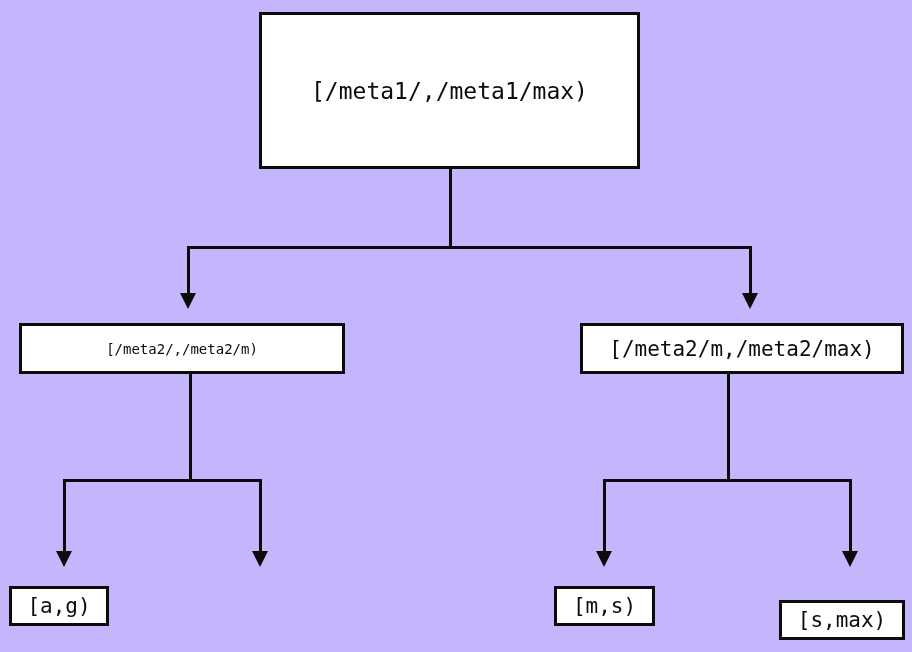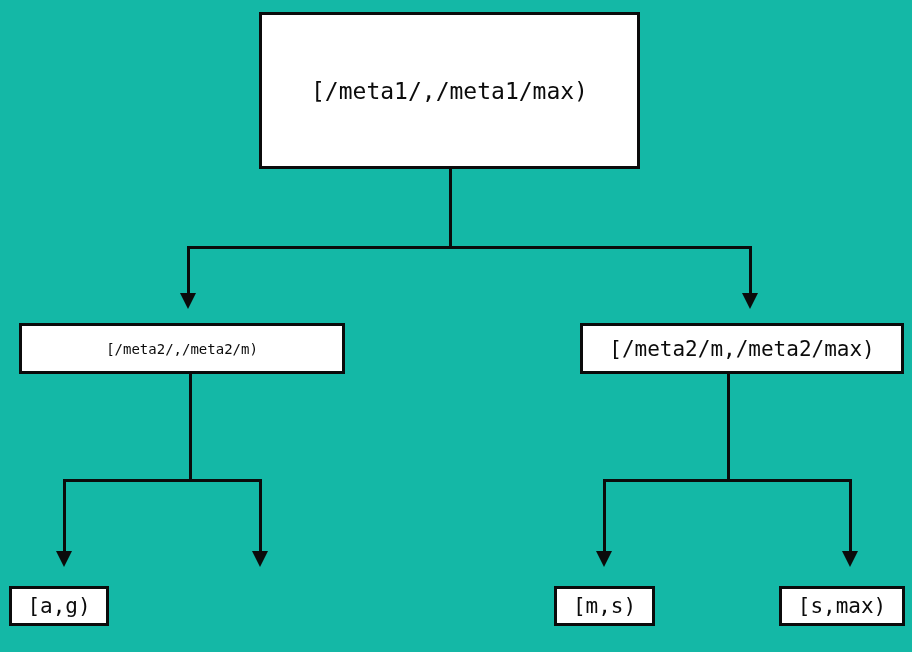--- a/index.html
+++ b/index.html
@@ -7,21 +7,21 @@
     padding: 0;
     background: #ffffff;
   }
   body {
     font-family: "DejaVu Sans Mono", "Liberation Mono", monospace;
   }
   #diagram-canvas {
     position: relative;
     width: 912px;
     height: 652px;
-    background: #14b8a6;
+    background: #c4b5fd;
     overflow: hidden;
   }
   .node-box {
     position: absolute;
     box-sizing: border-box;
     border: 3px solid #0b0b0b;
     background: #ffffff;
     display: flex;
     align-items: center;
     justify-content: center;
@@ -51,21 +51,21 @@
     font-size: 21px;
   }
   .node-leaf {
     top: 586px;
     height: 40px;
     font-size: 21px;
   }
   .leaf-ag   { left: 9px;   width: 100px; }
   .leaf-gm   { left: 205px; width: 98px;  }
   .leaf-ms   { left: 554px; width: 101px; }
-  .leaf-smax { left: 779px; width: 126px; }
+  .leaf-smax { left: 779px; width: 126px; margin-top: 14px; }
 
   .edge {
     position: absolute;
     background: #0b0b0b;
   }
   .edge-v { width: 3px; }
   .edge-h { height: 3px; }
 
   
   .e-root-stem   { left: 449px; top: 169px; height: 79px; }

